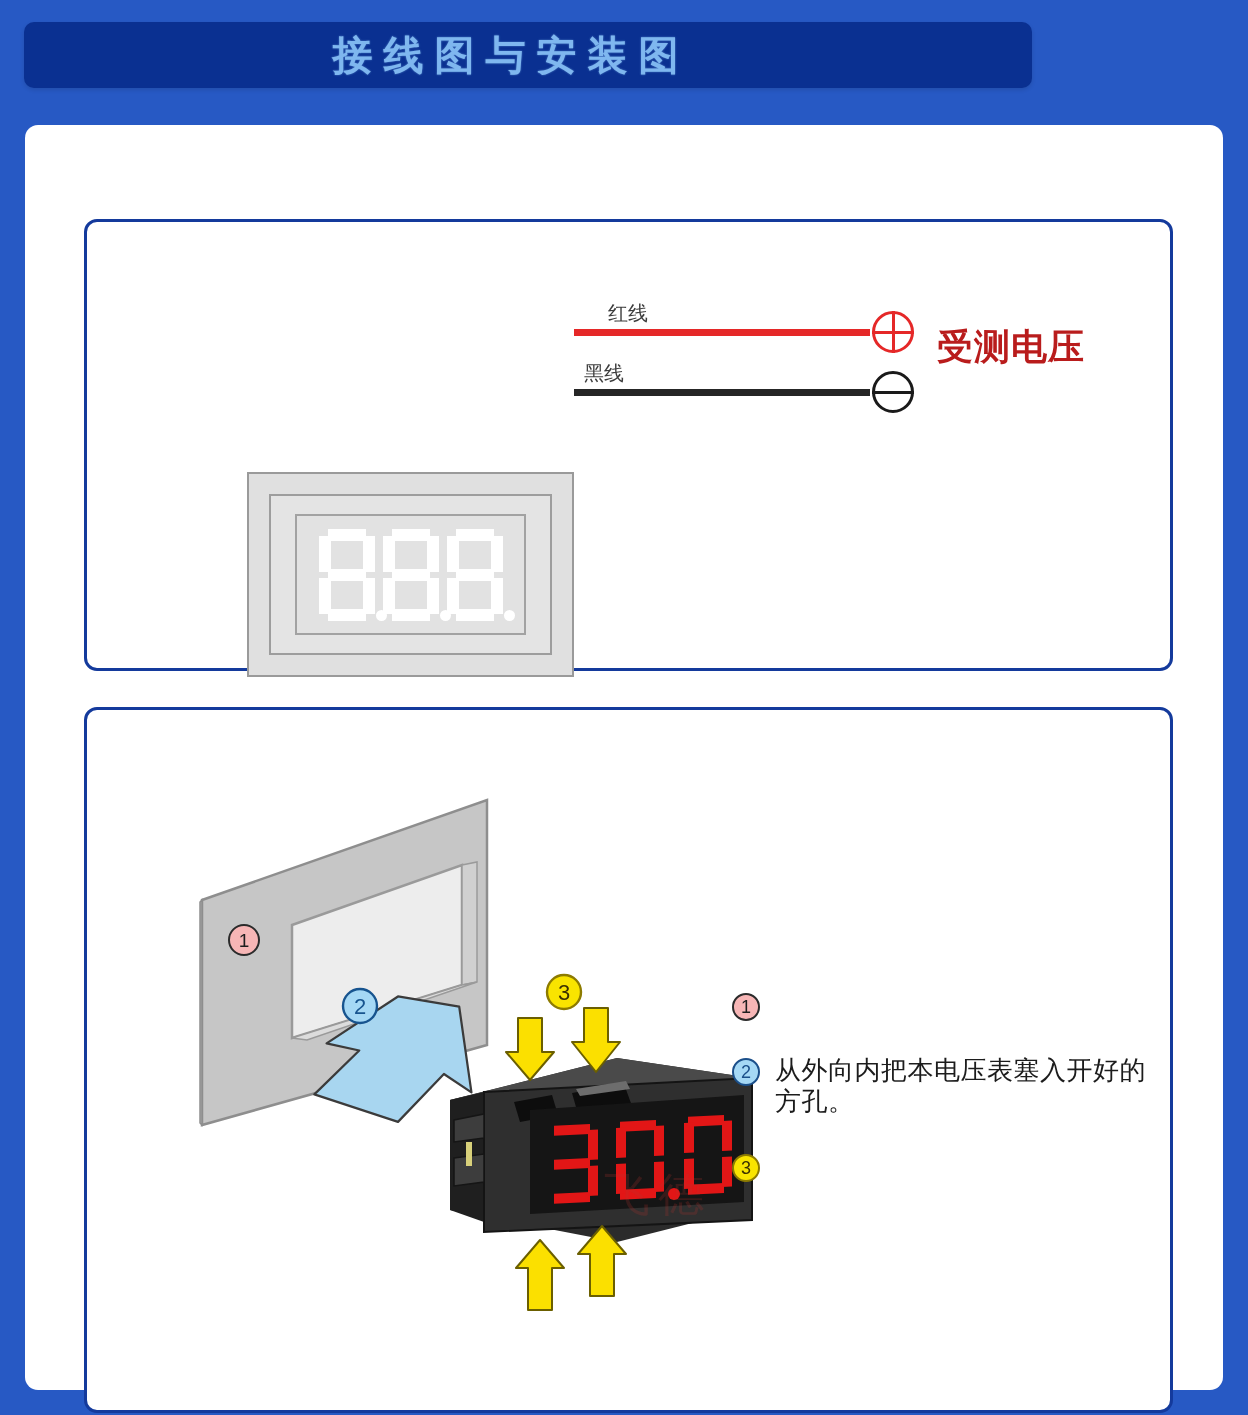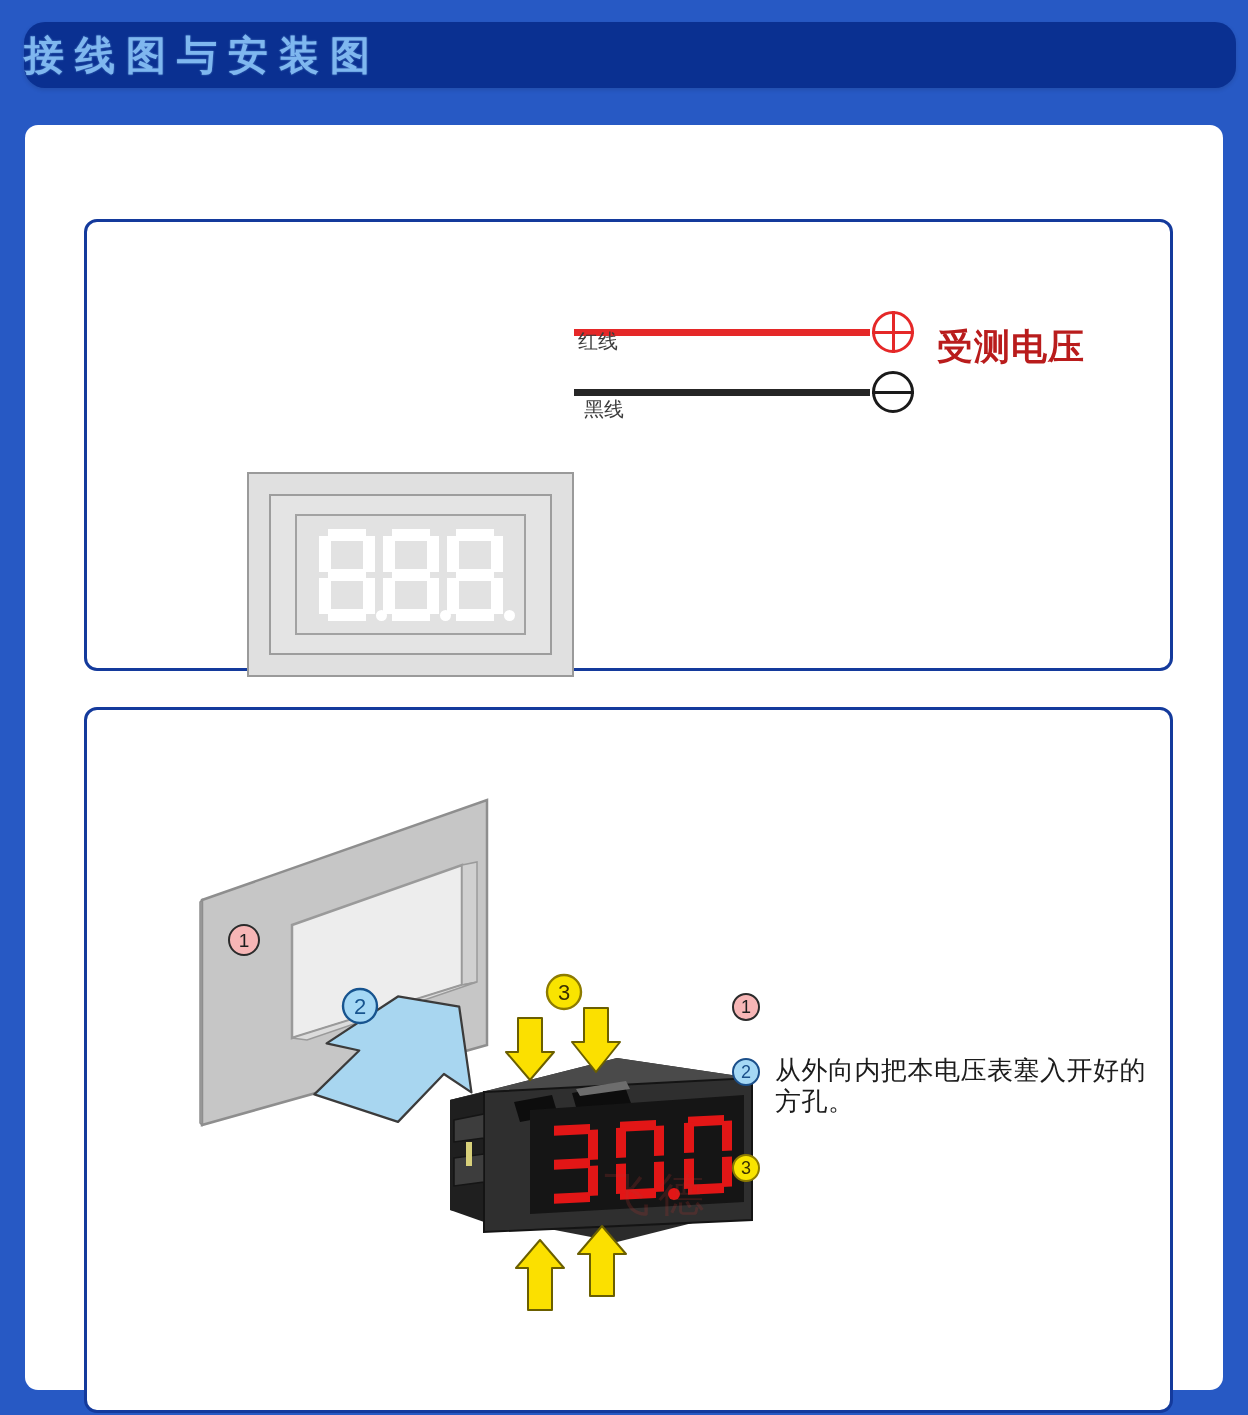--- a/index.html
+++ b/index.html
@@ -5,24 +5,24 @@
   html,body{margin:0;padding:0;}
   body{
     width:1248px;height:1415px;
     background:#2759c4;
     font-family:"Liberation Sans","DejaVu Sans",sans-serif;
     overflow:hidden;
     position:relative;
   }
   
   .header-banner{
-    position:absolute;left:24px;top:22px;width:1212px;height:66px;
+    position:absolute;left:24px;top:22px;width:1008px;height:66px;
     background:#0a3091;
-    border-radius:21px;
-    display:flex;align-items:center;justify-content:flex-start;
+    border-radius:10px;
+    display:flex;align-items:center;justify-content:center;
     box-sizing:border-box;padding-right:34px;
     box-shadow:0 2px 4px rgba(0,0,0,.12);
   }
   .header-title{
     font-family:"Liberation Serif","DejaVu Serif",serif;
     font-size:40px;font-weight:700;color:#7fb7ef;
     letter-spacing:11px;
     text-shadow:0 0 2px rgba(150,210,255,.55);
     white-space:nowrap;
   }
@@ -73,22 +73,22 @@
   .sg-b{left:44px; top:7px;  height:36px;}
   .sg-e{left:0;    top:49px; height:36px;}
   .sg-c{left:44px; top:49px; height:36px;}
   .dp{position:absolute;right:-12px;bottom:0;width:11px;height:11px;border-radius:50%;background:#fff;}
 
   
   .wire{position:absolute;}
   .wire-red{left:487px;top:107px;width:296px;height:7px;background:#e52828;}
   .wire-black{left:487px;top:167px;width:296px;height:7px;background:#262626;}
   .wire-label{position:absolute;font-size:20px;color:#3d3d3d;white-space:nowrap;}
-  .label-red{left:491px;top:78px;margin-top:28px;}
-  .label-black{left:497px;top:138px;margin-top:36px;}
+  .label-red{left:521px;top:78px;}
+  .label-black{left:497px;top:138px;}
 
   .terminal{position:absolute;width:42px;height:42px;border-radius:50%;box-sizing:border-box;}
   .term-plus{left:785px;top:89px;border:3px solid #e52828;}
   .term-plus::before{content:"";position:absolute;left:-3px;top:17px;width:42px;height:3px;background:#e52828;}
   .term-plus::after{content:"";position:absolute;left:17px;top:-3px;width:3px;height:42px;background:#e52828;}
   .term-minus{left:785px;top:149px;border:3px solid #1a1a1a;}
   .term-minus::before{content:"";position:absolute;left:-3px;top:17px;width:42px;height:3px;background:#1a1a1a;}
   .voltage-label{
     position:absolute;left:850px;top:101px;font-size:36px;font-weight:700;color:#b91c1c;
     letter-spacing:1px;white-space:nowrap;

